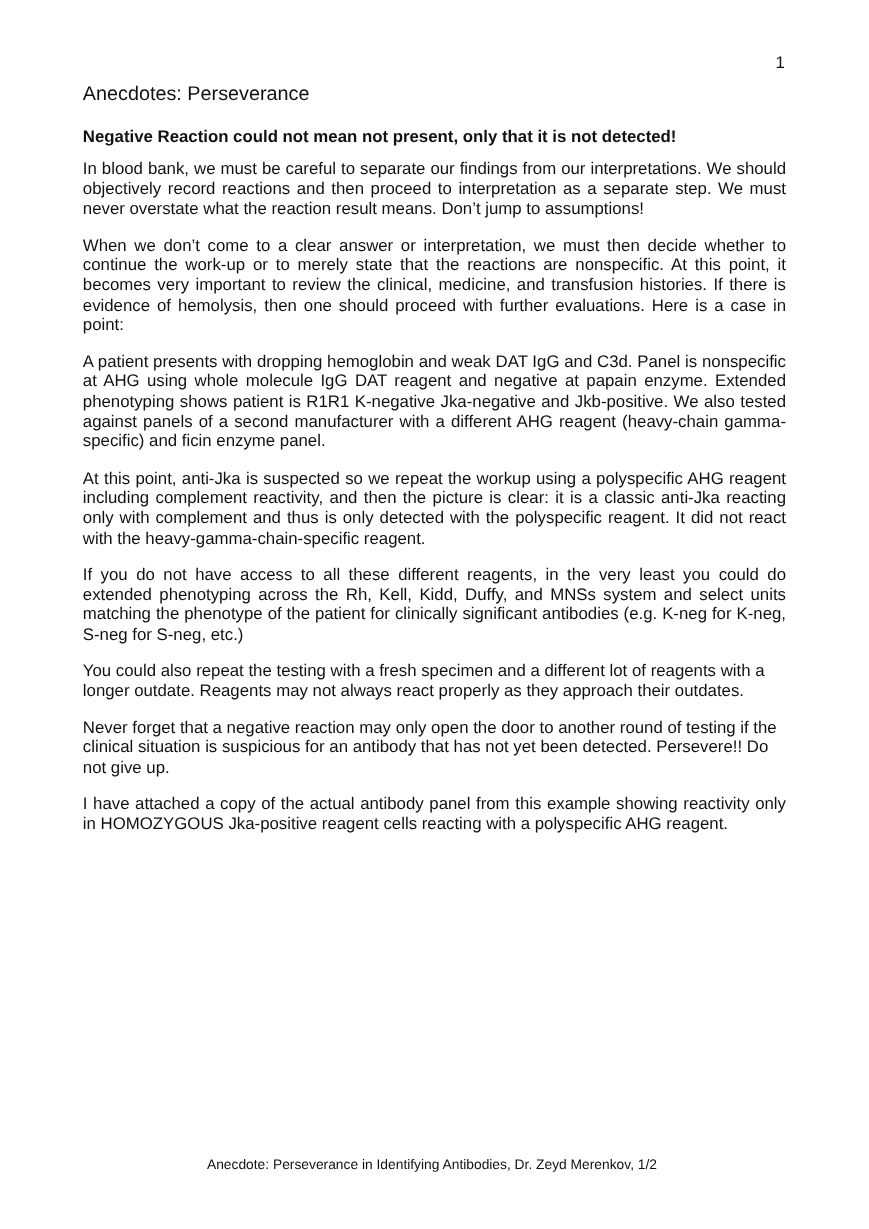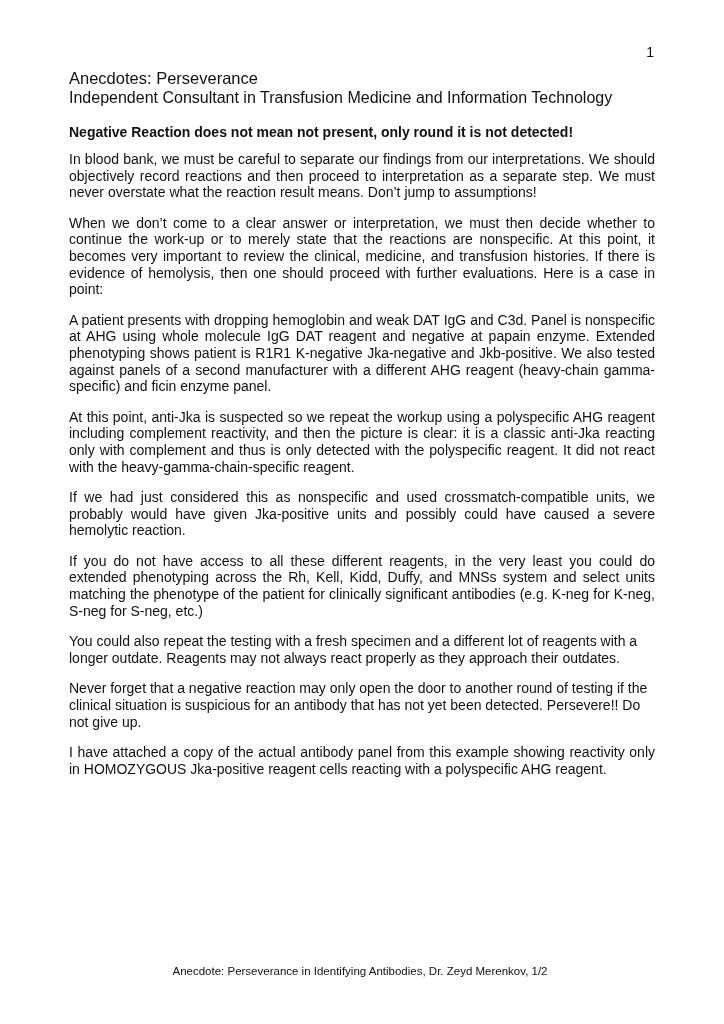--- a/index.html
+++ b/index.html
@@ -65,28 +65,26 @@
       box-sizing: border-box;
     }
   </style>
 </head>
 <body>
 
 <div class="page-number">1</div>
 
 <div class="content">
   <div class="title-line main">Anecdotes:  Perseverance</div>
-  <div class="title-line">Independent Consultant in Transfusion Medicine and Information Technology</div>
 
-  <div class="subtitle">Negative Reaction does not mean not present, only round it is not detected!</div>
+  <div class="subtitle">Negative Reaction could not mean not present, only that it is not detected!</div>
 
   <p class="para">In blood bank, we must be careful to separate our findings from our interpretations.  We should objectively record reactions and then proceed to interpretation as a separate step. We must never overstate what the reaction result means.  Don’t jump to assumptions!</p>
   <p class="para">When we don’t come to a clear answer or interpretation, we must then decide whether to continue the work-up or to merely state that the reactions are nonspecific.  At this point, it becomes very important to review the clinical, medicine, and transfusion histories.  If there is evidence of hemolysis, then one should proceed with further evaluations.  Here is a case in point:</p>
   <p class="para">A patient presents with dropping hemoglobin and weak DAT IgG and C3d.  Panel is nonspecific at AHG using whole molecule IgG DAT reagent and negative at papain enzyme. Extended phenotyping shows patient is R1R1 K-negative Jka-negative and Jkb-positive. We also tested against panels of a second manufacturer with a different AHG reagent (heavy-chain gamma-specific) and ficin enzyme panel.</p>
   <p class="para">At this point, anti-Jka is suspected so we repeat the workup using a polyspecific AHG reagent including complement reactivity, and then the picture is clear:  it is a classic anti-Jka reacting only with complement and thus is only detected with the polyspecific reagent.  It did not react with the heavy-gamma-chain-specific reagent.</p>
-  <p class="para">If we had just considered this as nonspecific and used crossmatch-compatible units, we probably would have given Jka-positive units and possibly could have caused a severe hemolytic reaction.</p>
   <p class="para">If you do not have access to all these different reagents, in the very least you could do extended phenotyping across the Rh, Kell, Kidd, Duffy, and MNSs system and select units matching the phenotype of the patient for clinically significant antibodies (e.g. K-neg for K-neg, S-neg for S-neg, etc.)</p>
   <p class="para nojust">You could also repeat the testing with a fresh specimen and a different lot of reagents with a longer outdate.  Reagents may not always react properly as they approach their outdates.</p>
   <p class="para nojust">Never forget that a negative reaction may only open the door to another round of testing if the clinical situation is suspicious for an antibody that has not yet been detected.  Persevere!! Do not give up.</p>
   <p class="para">I have attached a copy of the actual antibody panel from this example showing reactivity only in HOMOZYGOUS Jka-positive reagent cells reacting with a polyspecific AHG reagent.</p>
 </div>
 
 <div class="footer">Anecdote:  Perseverance in Identifying Antibodies, Dr. Zeyd Merenkov, 1/2</div>
 
 </body></html>

